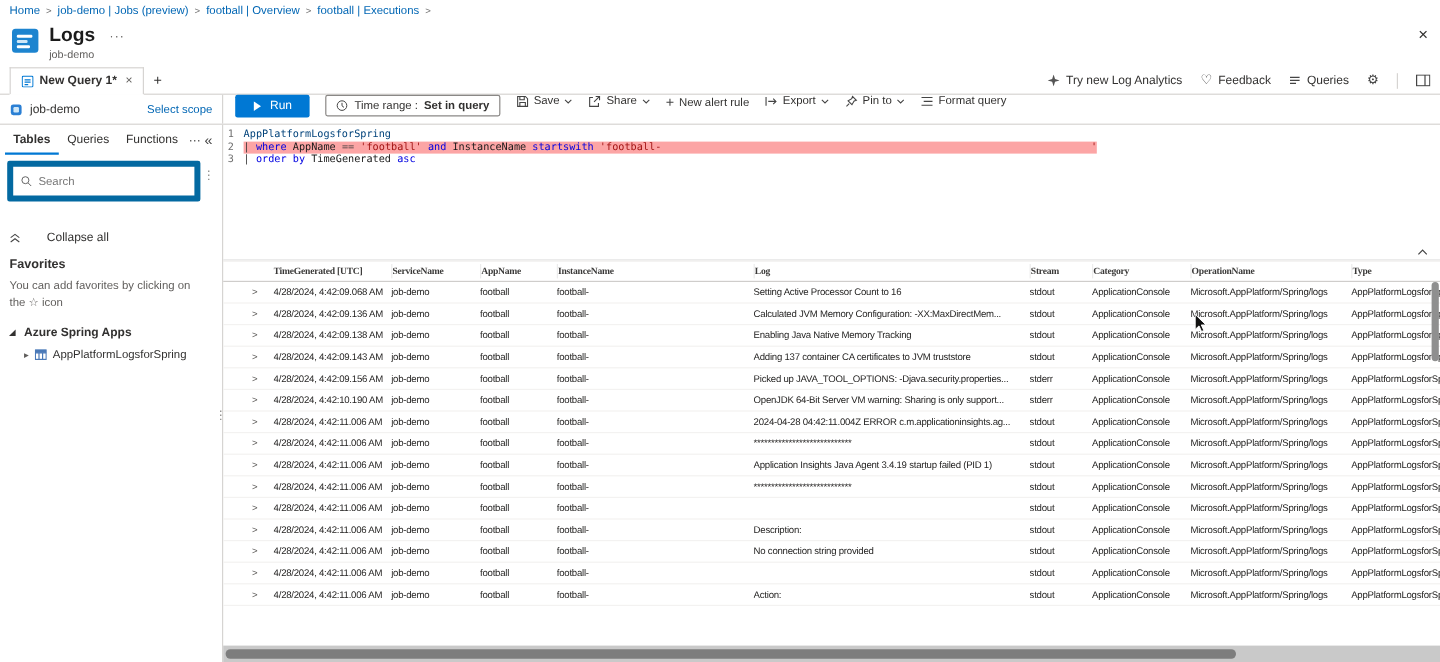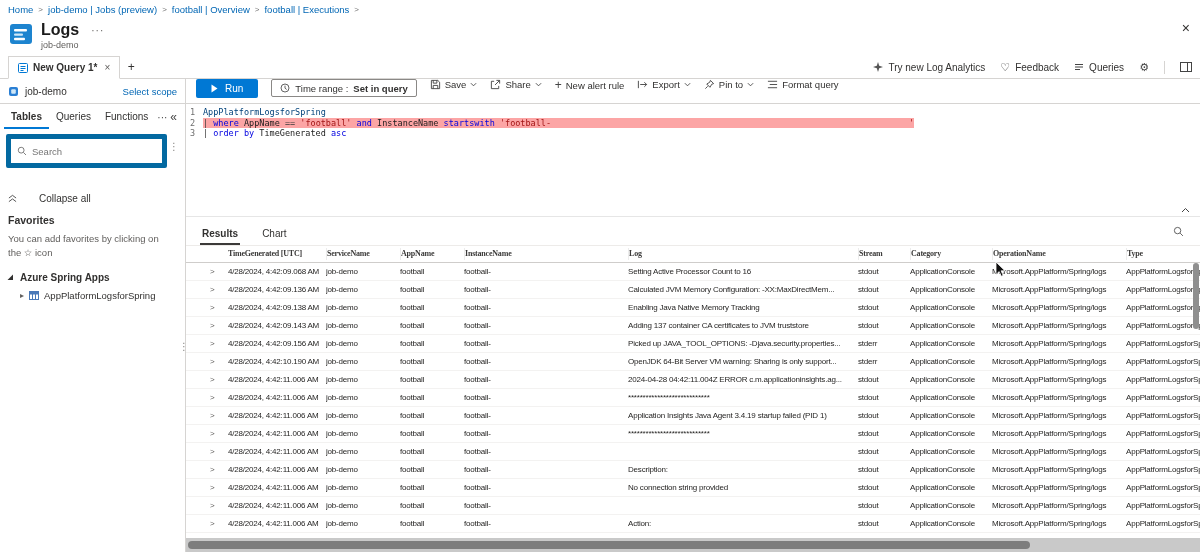--- a/index.html
+++ b/index.html
@@ -344,30 +344,20 @@
           <div class="code-line"><span class="gutter">3</span><span class="line-text"><span class="seg seg-op">| </span><span class="seg seg-kw">order by </span><span class="seg seg-col">TimeGenerated </span><span class="seg seg-kw">asc</span></span></div>
         </div>
       <span class="editor-collapse">
         <svg width="9" height="6" viewBox="0 0 9 6">
             <path d="M1 5l3.5-3.5L8 5" class="stroke"></path>
           </svg>
       </span>
     </div>
 
     <div class="results">
-      <div class="results-tabs">
-        <span class="rtab active">Results</span>
-        <span class="rtab">Chart</span>
-        <span class="results-search">
-          <svg width="11" height="11" viewBox="0 0 12 12">
-              <circle cx="5" cy="5" r="3.5" class="stroke" style="stroke:#555"></circle>
-              <path d="M7.8 7.8l3 3" class="stroke" style="stroke:#555"></path>
-            </svg>
-        </span>
-      </div>
       <div class="grid grid-header">
           <span class="gh-cell nosep"></span>
           <span class="gh-cell nosep">TimeGenerated [UTC]</span>
           <span class="gh-cell">ServiceName</span>
           <span class="gh-cell">AppName</span>
           <span class="gh-cell">InstanceName</span>
           <span class="gh-cell">Log</span>
           <span class="gh-cell">Stream</span>
           <span class="gh-cell">Category</span>
           <span class="gh-cell">OperationName</span>

